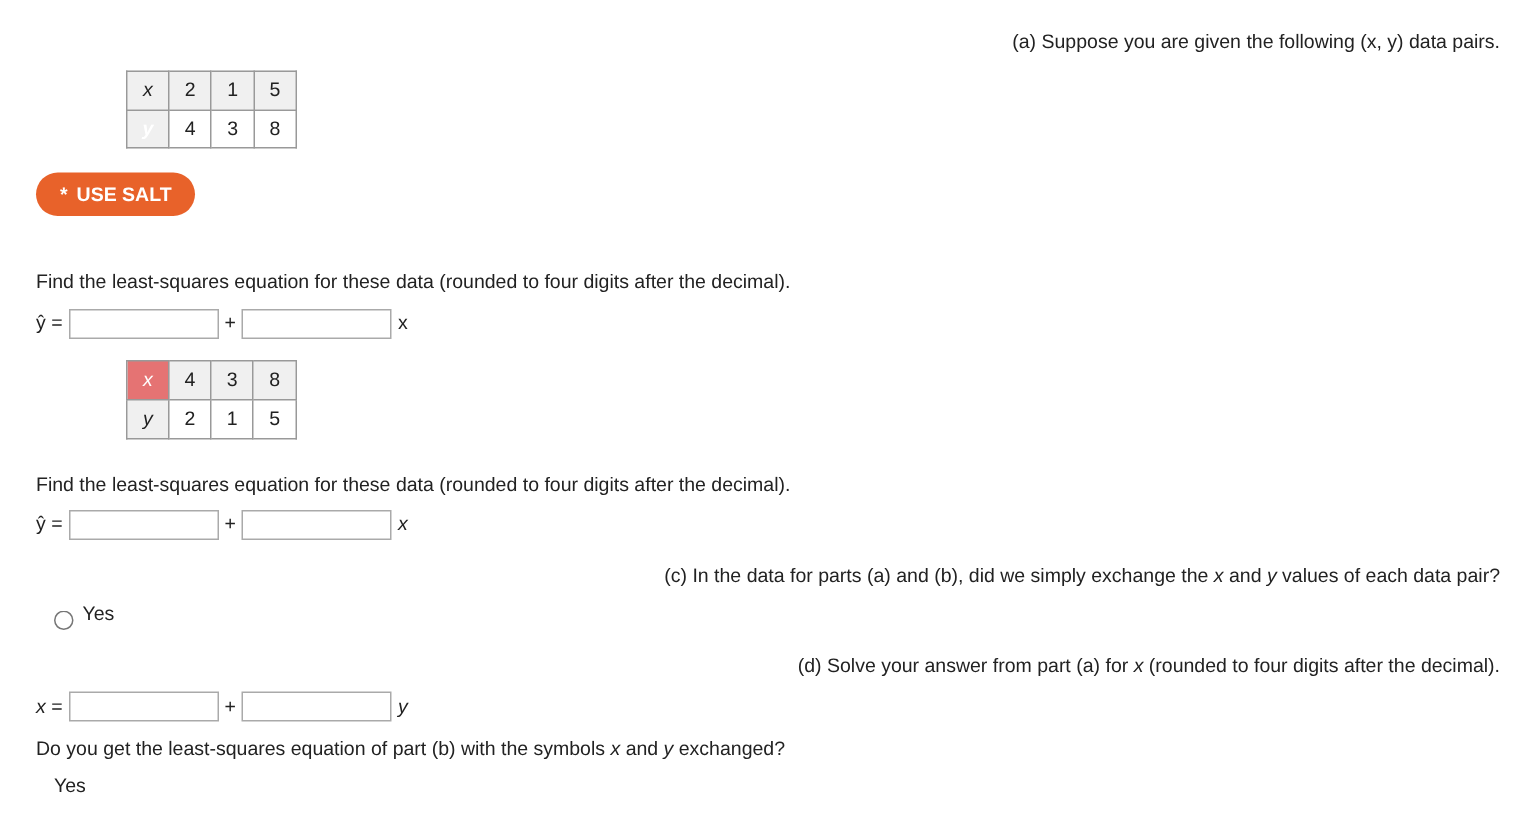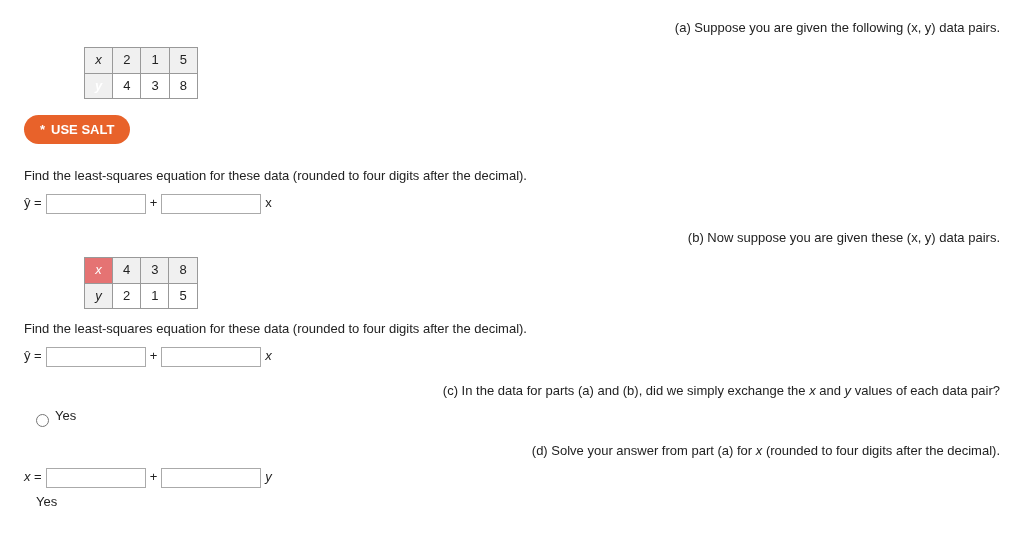--- a/index.html
+++ b/index.html
@@ -62,21 +62,21 @@
     .radio-group { margin: 4px 0 4px 12px; }
     .radio-item {
       display: flex;
       align-items: flex-end;
       gap: 6px;
       margin: 3px 0;
     }
     .radio-item input[type="radio"] { margin: 0; }
 
     .part-label { font-size: 13px; margin-bottom: 4px; text-align: right; }
-    .find-text { margin: 8px 0 2px 0; font-size: 13px; }
+    .find-text { margin: 20px 0 2px 0; font-size: 13px; }
   </style>
 </head>
 <body>
 
 <div class="section">
   <div class="part-label">(a) Suppose you are given the following (x, y) data pairs.</div>
 
   <div class="table-container">
     <table>
       <tbody>
@@ -105,21 +105,20 @@
   <div class="equation-line">
     <span>ŷ =</span>
     <input type="text" value="" style="">
     <span>+</span>
     <input type="text" value="" style="">
     <span>x</span>
   </div>
 </div>
 
 <div class="section" style="margin-top:14px;">
-  <div class="part-label">(b) Now suppose you are given these (x, y) data pairs.</div>
 
   <div class="table-container">
     <table>
       <tbody>
           <tr class="x-row-b">
         <td><em>x</em></td>
         <td>4</td>
         <td>3</td>
         <td>8</td>
       </tr>
@@ -160,20 +159,23 @@
     (d) Solve your answer from part (a) for <em>x</em> (rounded to four digits after the decimal).
   </div>
   <div class="equation-line">
     <span><em>x</em> =</span>
     <input type="text" value="" style="">
     <span>+</span>
     <input type="text" value="" style="">
     <span><em>y</em></span>
   </div>
 
+  <div class="find-text" style="margin-top:8px;">
+    Do you get the least-squares equation of part (b) with the symbols <em>x</em> and <em>y</em> exchanged?
+  </div>
   <div class="radio-group">
     <div class="radio-item">
 
       <span>Yes</span>
     </div>
 
   </div>
 </div>
 
 </body></html>

